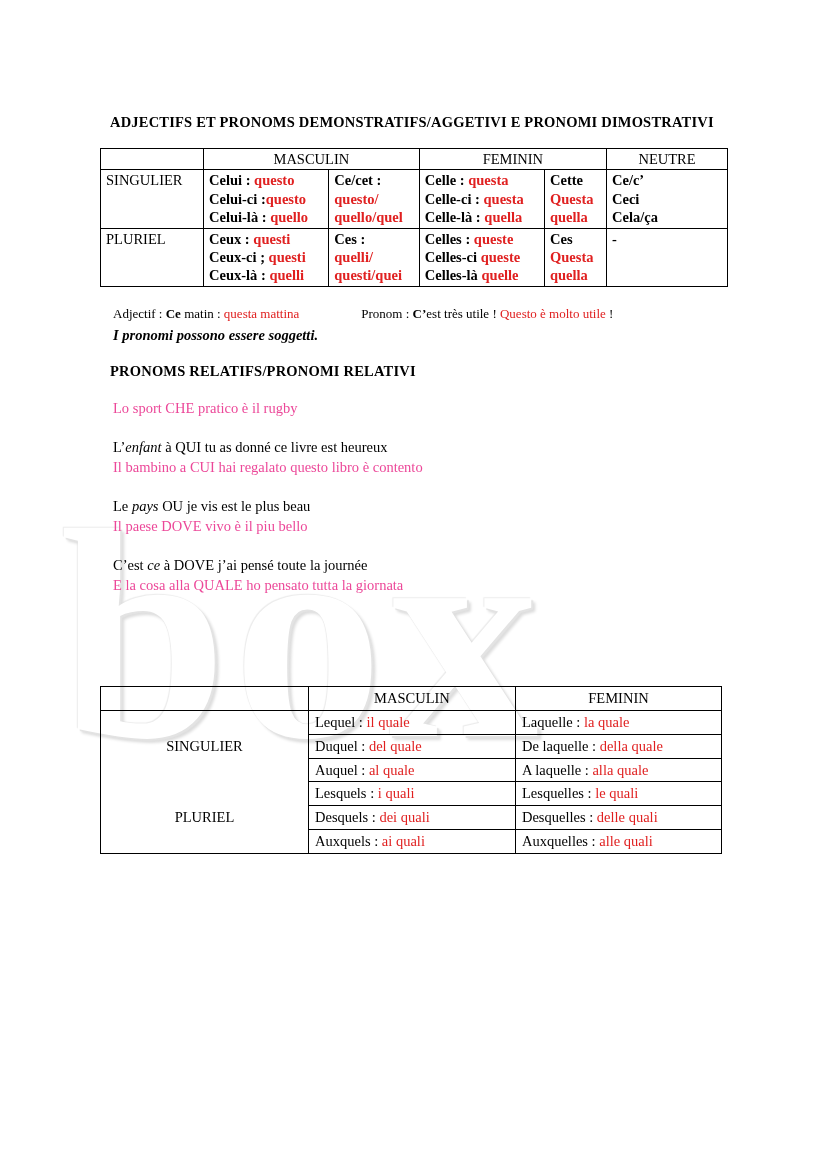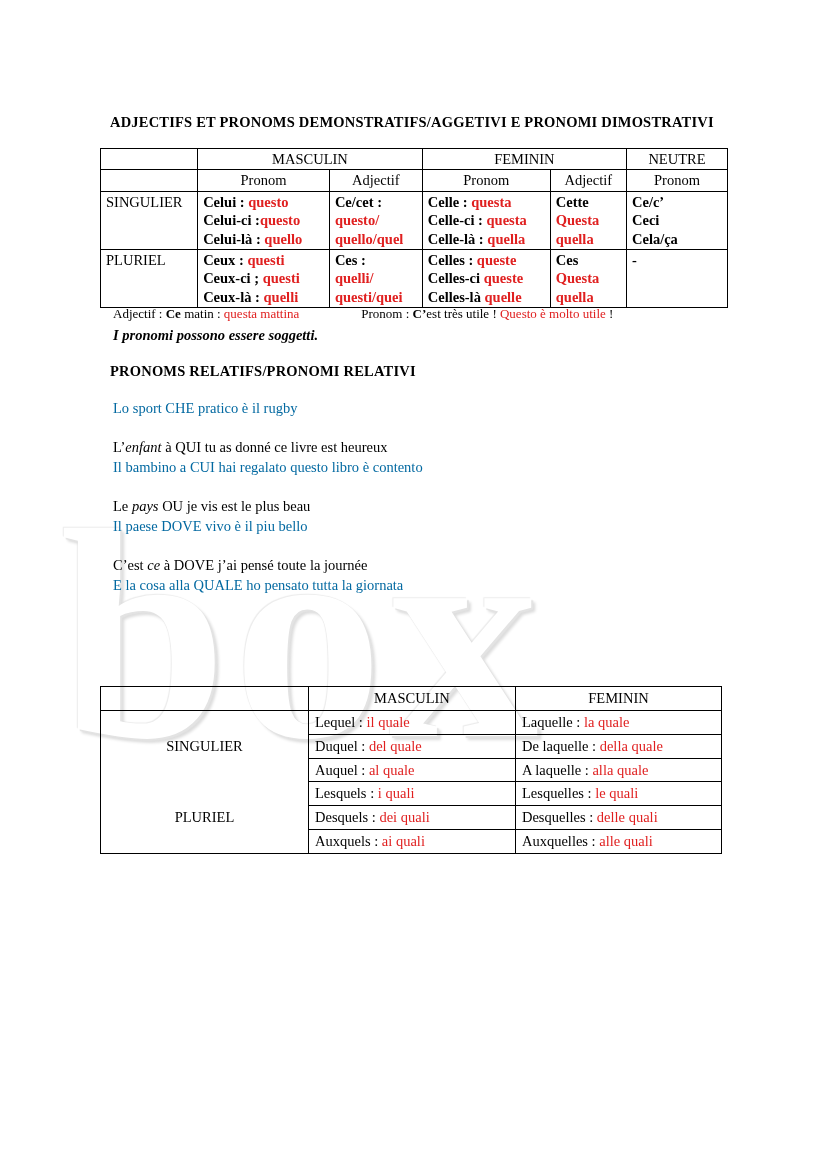--- a/index.html
+++ b/index.html
@@ -107,21 +107,21 @@
   
   .examples {
     position: absolute;
     left: 113px;
     top: 398px;
     font-size: 14.5px;
     width: 640px;
   }
   .ex-block { margin-bottom: 18px; }
   .ex-fr { line-height: 1.42; }
-  .ex-it { line-height: 1.42; color: #0369a1; }
+  .ex-it { line-height: 1.42; color: #ec4899; }
   .it { font-style: italic; }
 
   
   table.rel {
     position: absolute;
     left: 100px;
     top: 686px;
     width: 622px;
     border-collapse: collapse;
     font-size: 14.5px;
@@ -149,28 +149,20 @@
     <h1 class="section-title title-1">ADJECTIFS ET PRONOMS DEMONSTRATIFS/AGGETIVI E PRONOMI DIMOSTRATIVI</h1>
 
     <table class="demo">
       <tbody>
           <tr>
         <td style="width:92px;"></td>
         <td class="center" colspan="2">MASCULIN</td>
         <td class="center" colspan="2">FEMININ</td>
         <td class="center" style="width:110px;">NEUTRE</td>
       </tr>
-      <tr>
-        <td></td>
-        <td class="center" style="width:134px;">Pronom</td>
-        <td class="center" style="width:90px;">Adjectif</td>
-        <td class="center" style="width:128px;">Pronom</td>
-        <td class="center" style="width:76px;">Adjectif</td>
-        <td class="center">Pronom</td>
-      </tr>
 
       <tr>
         <td>SINGULIER</td>
         <td class="cellgroup">
           <div><span>Celui : </span><span class="red">questo</span></div>
           <div><span>Celui-ci :</span><span class="red">questo</span></div>
           <div><span>Celui-là : </span><span class="red">quello</span></div>
         </td>
         <td class="cellgroup">
           <div><span>Ce/cet :</span><span class="red"></span></div>

